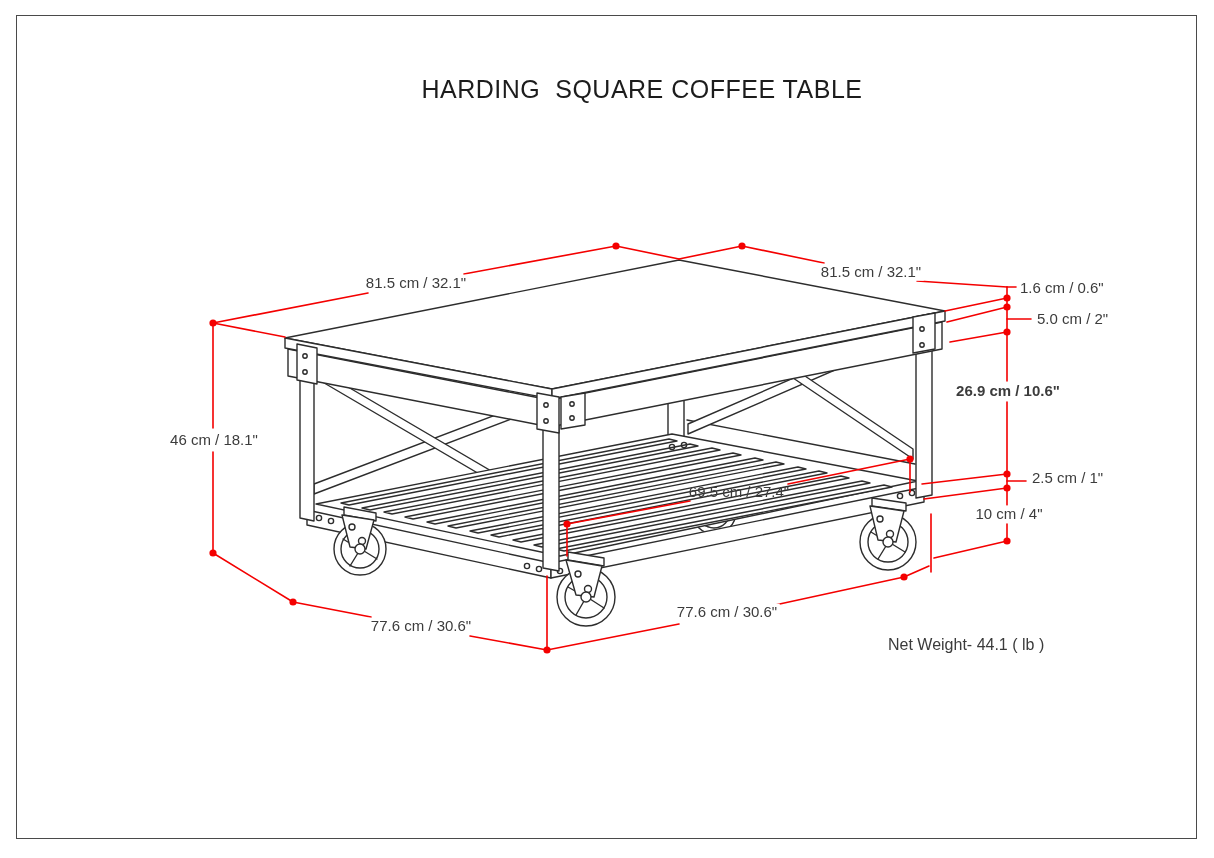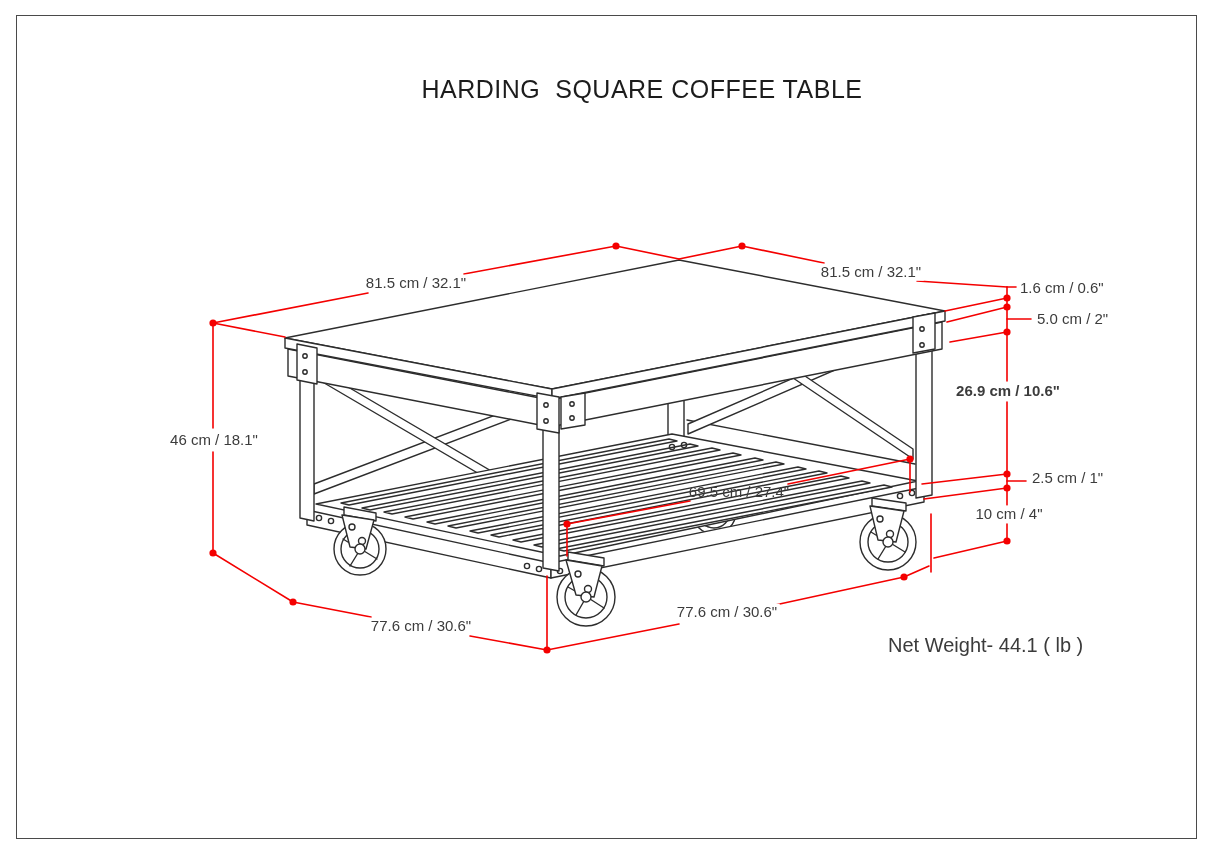--- a/index.html
+++ b/index.html
@@ -7,21 +7,21 @@
         font-family:"Liberation Sans",sans-serif;text-align:right;}
   #frame{position:absolute;left:16px;top:15px;width:1181px;height:824px;
          border:1.5px solid #4a4a4a;box-sizing:border-box;}
   .title{position:absolute;left:642px;top:89px;transform:translate(-50%,-50%);
          font-size:25px;letter-spacing:.5px;color:#1c1c1c;white-space:pre;}
   .lbl{position:absolute;font-size:15px;color:#3c3c3c;background:#fff;
        padding:0 3px;white-space:pre;transform:translate(-50%,-50%);line-height:1.1;}
   .lbl.left-anchor{transform:translateY(-50%);}
   .lbl.bold{font-weight:bold;}
   .netweight{position:absolute;left:888px;top:645px;transform:translateY(-50%);
-             font-size:20px;color:#3b3b3b;white-space:pre;}
+             font-size:16px;color:#3b3b3b;white-space:pre;}
   svg{position:absolute;left:0;top:0;}
 </style>
 </head>
 <body>
 
 <div id="page">
   <div id="frame"></div>
 
   <svg width="1214" height="858" viewBox="0 0 1214 858">
 

